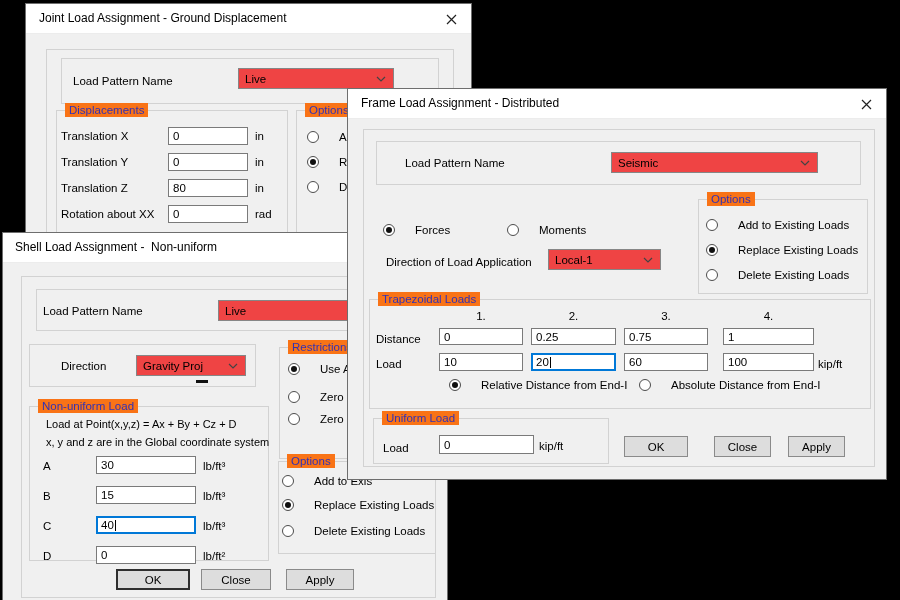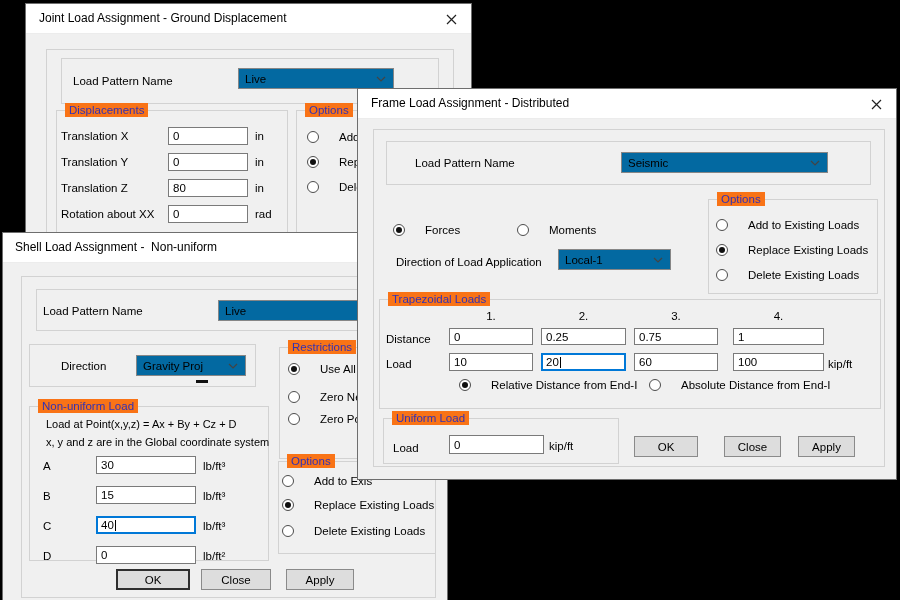--- a/index.html
+++ b/index.html
@@ -14,21 +14,21 @@
   .title{position:absolute;left:13px;top:7px;font-size:12px;color:#000;white-space:pre}
   .close-btn{position:absolute;top:7px;right:12px;width:16px;height:16px;display:flex;align-items:center;justify-content:center}
   .group{position:absolute;border:1px solid #d2d2d2;box-sizing:border-box}
   .group-label{position:absolute;top:-8px;left:8px;background:#f97316;padding:0 4px;font-size:11.5px;color:#3232b4;white-space:nowrap;line-height:14px}
   .lbl{position:absolute;font-size:11.5px;color:#000;white-space:nowrap;line-height:14px}
   .small{font-size:11px}
   .colhead{position:absolute;font-size:11.5px;color:#000;text-align:center;line-height:14px}
   .field{position:absolute;background:#fff;border:1px solid #7a7a7a;box-sizing:border-box;font-size:11.5px;display:flex;align-items:center;padding-left:4px;color:#000}
   .field.focused{border:2px solid #0078d7;padding-left:3px}
   .caret{width:1px;height:11px;background:#000;margin-left:1px;flex:none}
-  .combo{position:absolute;background:#0369a1;border:1px solid #868686;box-sizing:border-box;display:flex;align-items:center;justify-content:space-between;padding:0 7px 0 6px;font-size:11.5px;color:#000}
+  .combo{position:absolute;background:#ef4444;border:1px solid #868686;box-sizing:border-box;display:flex;align-items:center;justify-content:space-between;padding:0 7px 0 6px;font-size:11.5px;color:#000}
   .combo svg{flex:none}
   .radio{position:absolute;display:flex;align-items:flex-end;gap:20px;font-size:11.5px;color:#000;white-space:nowrap}
   .rb{width:12px;height:12px;border:1px solid #4c4c4c;border-radius:50%;background:#fff;box-sizing:border-box;position:relative;flex:none}
   .radio.checked .rb::after{content:"";position:absolute;left:2px;top:2px;width:6px;height:6px;border-radius:50%;background:#101010}
   .btn{position:absolute;background:#ddd;border:1px solid #8a8a8a;box-sizing:border-box;font-size:11.5px;color:#000;display:flex;align-items:center;justify-content:center}
   .btn.default{border:1px solid #2f2f2f;box-shadow:inset 0 0 0 1px #2f2f2f}
   .dash{position:absolute;background:#111}
 </style>
 </head>
 <body>
@@ -181,21 +181,21 @@
   <div class="radio" style="left:279px;top:292px">
       <span class="rb"></span>
       <span>Delete Existing Loads</span>
     </div>
 
   <div class="btn default" style="left:113px;top:336px;width:74px;height:21px">OK</div>
   <div class="btn" style="left:198px;top:336px;width:70px;height:21px">Close</div>
   <div class="btn" style="left:283px;top:336px;width:68px;height:21px">Apply</div>
 </div>
 
-<div class="dialog" style="left:357px;top:88px;width:540px;height:392px;z-index:3">
+<div class="dialog" style="left:347px;top:88px;width:540px;height:392px;z-index:3">
   <div class="titlebar"></div>
   <div class="title">Frame Load Assignment - Distributed</div>
   <div class="close-btn">
     <svg width="11" height="11" viewBox="0 0 11 11">
         <path d="M1 1 L10 10 M10 1 L1 10" stroke="#222" stroke-width="1.2" fill="none"></path>
       </svg>
   </div>
 
   <div class="group" style="left:15px;top:40px;width:512px;height:338px"></div>
   <div class="group" style="left:28px;top:52px;width:485px;height:44px"></div>

